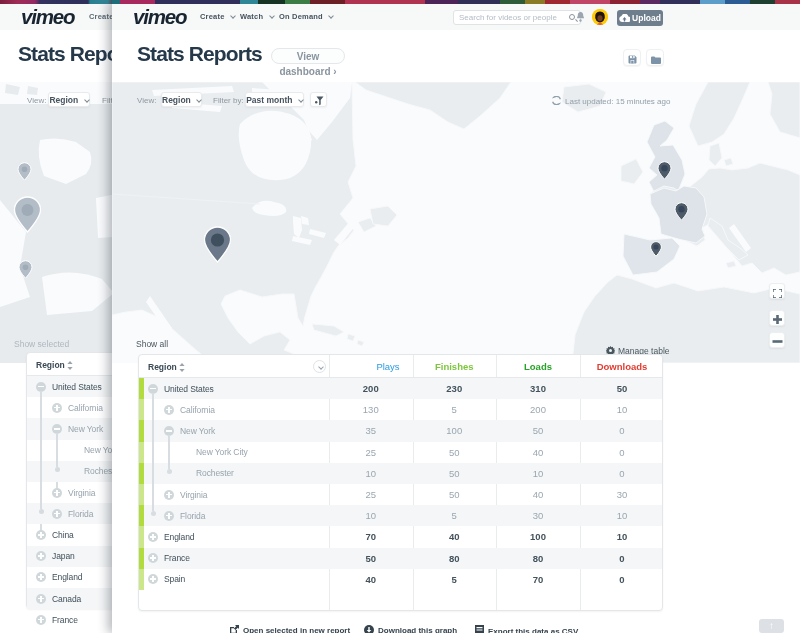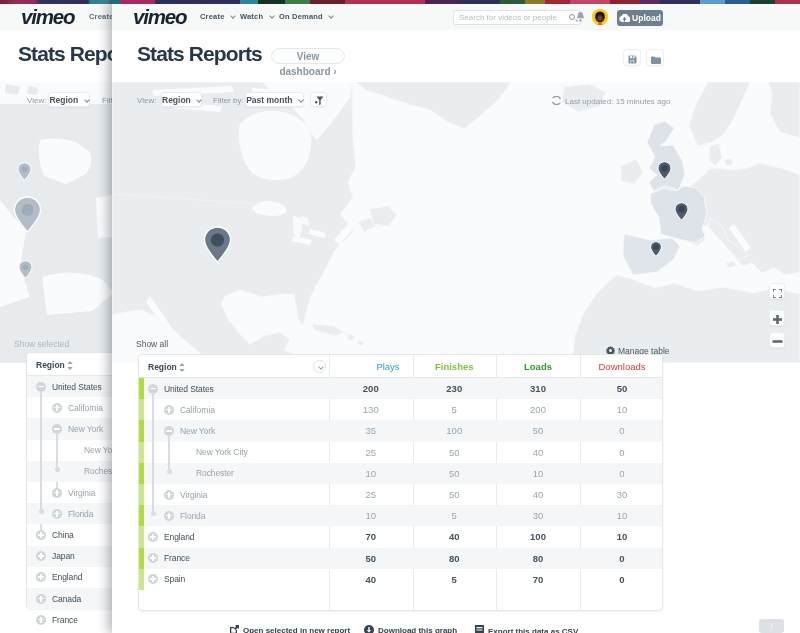--- a/index.html
+++ b/index.html
@@ -350,21 +350,21 @@
         <svg class="abs" style="left:40px; top:7.5px;" width="6" height="9" viewBox="0 0 6 9">
             <path d="M3,0 L5.6,3 L0.4,3 Z" fill="#98a3ac"></path>
             <path d="M3,9 L5.6,6 L0.4,6 Z" fill="#98a3ac"></path>
           </svg>
         <div class="abs" style="left:174px; top:5px; width:13px; height:13px; border:1px solid #dfe3e6; border-radius:50%;">
             <span class="abs" style="left:4.5px; top:4px; width:4px; height:4px; border-right:1.3px solid #98a3ac; border-bottom:1.3px solid #98a3ac; transform:rotate(45deg);"></span>
           </div>
         <span class="cell" style="left:204px; width:90px; color:#2c9ce0; font-weight:normal;">Plays</span>
         <span class="cell" style="left:273.5px; width:83.5px; color:#7dc63e; font-weight:bold;">Finishes</span>
         <span class="cell" style="left:357px; width:84px; color:#27a227; font-weight:bold;">Loads</span>
-        <span class="cell" style="left:441px; width:84px; color:#e23c31; font-weight:normal;">Downloads</span>
+        <span class="cell" style="left:441px; width:84px; color:#e23c31; font-weight:bold;">Downloads</span>
       </div>
       <div id="fgrows">
           <div class="trow alt" style="top:23.0px;">
             <div class="gbar" style="top:0;height:100%;background:#b2dc3d;"></div>
             <div class="treeicon minus" style="left:9px; top:5.5px;"></div>
             <span class="rname lvl0" style="left:25px;">United States</span>
             <span class="cell num0" style="left:190px; width:83.5px;">200</span>
             <span class="cell num0" style="left:273.5px; width:83.5px;">230</span>
             <span class="cell num0" style="left:357px; width:84px;">310</span>
             <span class="cell num0" style="left:441px; width:84px;">50</span>

